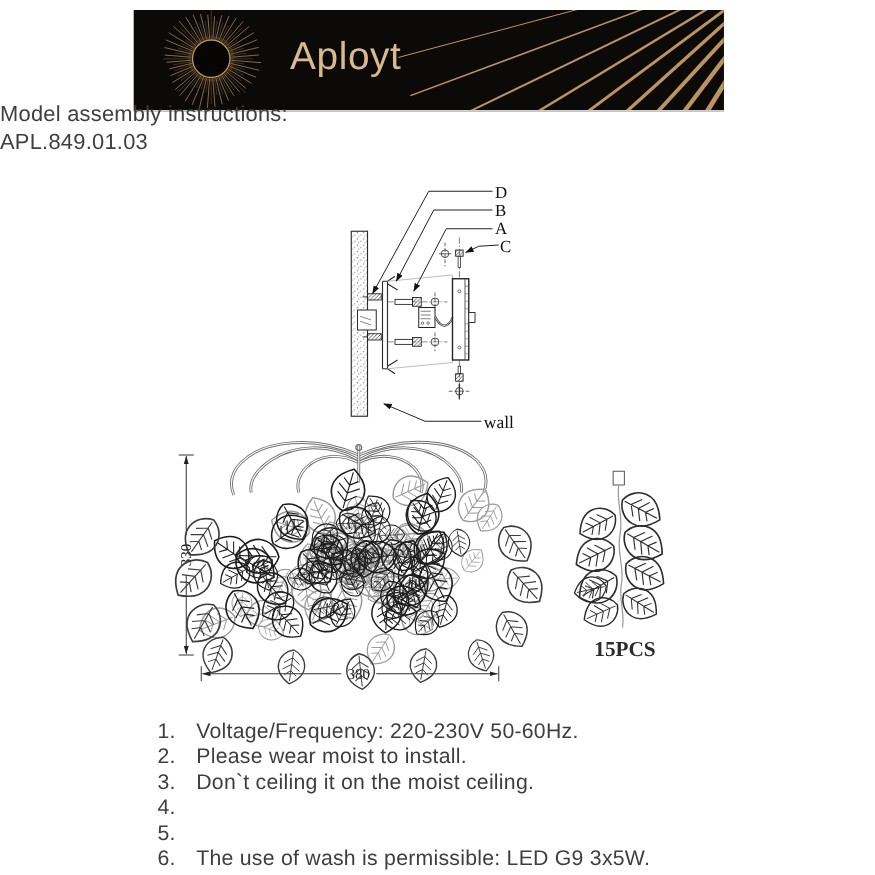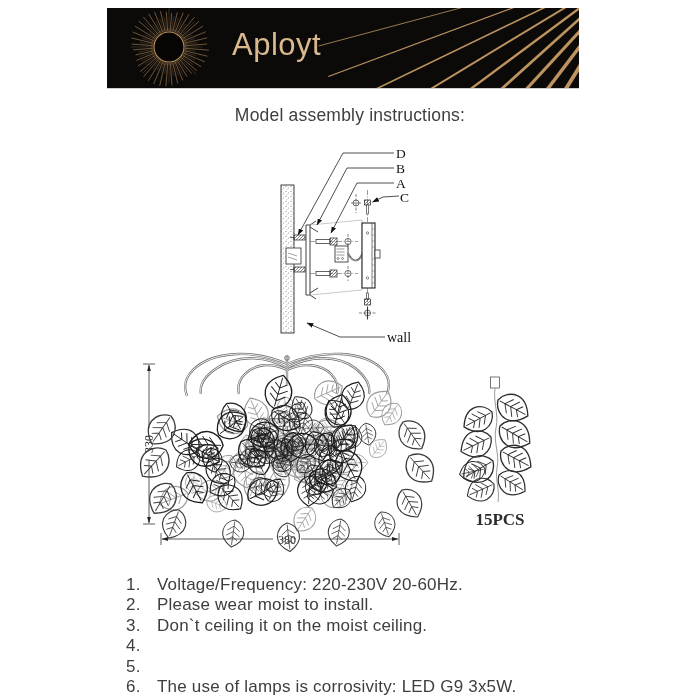--- a/index.html
+++ b/index.html
@@ -1,21 +1,21 @@
 <!DOCTYPE html>
 <html><head>
 <meta charset="utf-8">
 <style>
   html,body{margin:0;padding:0;background:#fff;}
   .page{position:relative;width:579px;height:700px;background:#ffffff;overflow:hidden;
         font-family:"Liberation Sans",sans-serif;}
   .banner{position:absolute;left:107px;top:8px;width:486px;height:80px;background:#0c0a09;
           border-bottom:1px solid #cfcfcf;}
   .banner svg{display:block;width:100%;height:100%;}
-  .titleblock{position:absolute;left:0;top:104px;width:700px;text-align:center;color:#3e3e3e;}
+  .titleblock{position:absolute;left:0;top:80px;width:700px;color:#3e3e3e;}
   .title-line{font-size:17.5px;font-weight:500;line-height:22px;letter-spacing:.2px;}
   .svg-abs{position:absolute;}
   .instructions{position:absolute;left:126px;top:575px;width:470px;color:#3e3e3e;}
   .instr-row{display:flex;font-size:17px;font-weight:500;line-height:20.4px;letter-spacing:.2px;}
   .instr-num{width:22px;flex:0 0 22px;margin-right:9px;}
   .instr-text{white-space:nowrap;}
   .serif-label{font-family:"Liberation Serif","DejaVu Serif",serif;}
 </style>
 </head>
 <body>
@@ -119,20 +119,21 @@
           <line x1="510.27420698090424" y1="-23.234775745645667" x2="287.330759337686" y2="177.50440616201183" stroke="#c79c65" stroke-width="2.70" opacity="0.95"></line>
           <line x1="512.9249612126936" y1="-20.556116515210622" x2="309.8621703078954" y2="200.2730096207097" stroke="#c79c65" stroke-width="3.08" opacity="0.95"></line>
           <line x1="515.816035405505" y1="-18.138803279032146" x2="334.4363009467926" y2="220.82017212822677" stroke="#c79c65" stroke-width="3.46" opacity="0.95"></line>
           <line x1="518.9217681801329" y1="-16.004292280525434" x2="360.83502953112975" y2="238.96351561553377" stroke="#c79c65" stroke-width="3.84" opacity="0.95"></line>
         </g>
     </svg>
   </div>
 
   <div class="titleblock">
     <div class="title-line">Model assembly instructions:</div>
+    <div class="title-line">APL.849.01.03</div>
   </div>
 
   <svg class="svg-abs" style="left:250px;top:145px" width="170" height="205" viewBox="0 0 170 205">
     <defs>
       <pattern id="hatch" width="3" height="3" patternUnits="userSpaceOnUse">
         <path d="M0,3 L3,0" stroke="#333" stroke-width="0.6"></path>
       </pattern>
       <pattern id="stip" width="5" height="5" patternUnits="userSpaceOnUse">
         <circle cx="1" cy="1.2" r="0.55" fill="#6a6a6a"></circle>
         <circle cx="3.6" cy="3" r="0.5" fill="#7a7a7a"></circle>
@@ -425,35 +426,35 @@
         <use href="#leafShape" xlink:href="#leafShape" transform="translate(43.0,89.0) rotate(60) scale(1.30)" style="color: rgb(45, 45, 45);"></use>
         <use href="#leafShape" xlink:href="#leafShape" transform="translate(35.0,97.0) rotate(78) scale(1.00)" style="color: rgb(45, 45, 45);"></use>
         <use href="#leafShape" xlink:href="#leafShape" transform="translate(44.0,112.0) rotate(66) scale(1.12)" style="color: rgb(45, 45, 45);"></use>
       </g>
     <text x="50" y="153" text-anchor="middle" font-size="17" font-weight="600" fill="#2b2b2b" font-family="Liberation Serif, DejaVu Serif, serif">15PCS</text>
   </svg>
 
   <div class="instructions">
       <div class="instr-row">
         <span class="instr-num">1.</span>
-        <span class="instr-text">Voltage/Frequency: 220-230V 20-60Hz.</span>
+        <span class="instr-text">Voltage/Frequency: 220-230V 50-60Hz.</span>
       </div>
       <div class="instr-row">
         <span class="instr-num">2.</span>
         <span class="instr-text">Please wear moist to install.</span>
       </div>
       <div class="instr-row">
         <span class="instr-num">3.</span>
         <span class="instr-text">Don`t ceiling it on the moist ceiling.</span>
       </div>
       <div class="instr-row">
         <span class="instr-num">4.</span>
       </div>
       <div class="instr-row">
         <span class="instr-num">5.</span>
       </div>
       <div class="instr-row">
         <span class="instr-num">6.</span>
-        <span class="instr-text">The use of lamps is corrosivity: LED G9 3x5W.</span>
+        <span class="instr-text">The use of wash is permissible: LED G9 3x5W.</span>
       </div>
     </div>
 
 </div>
 
 </body></html>

